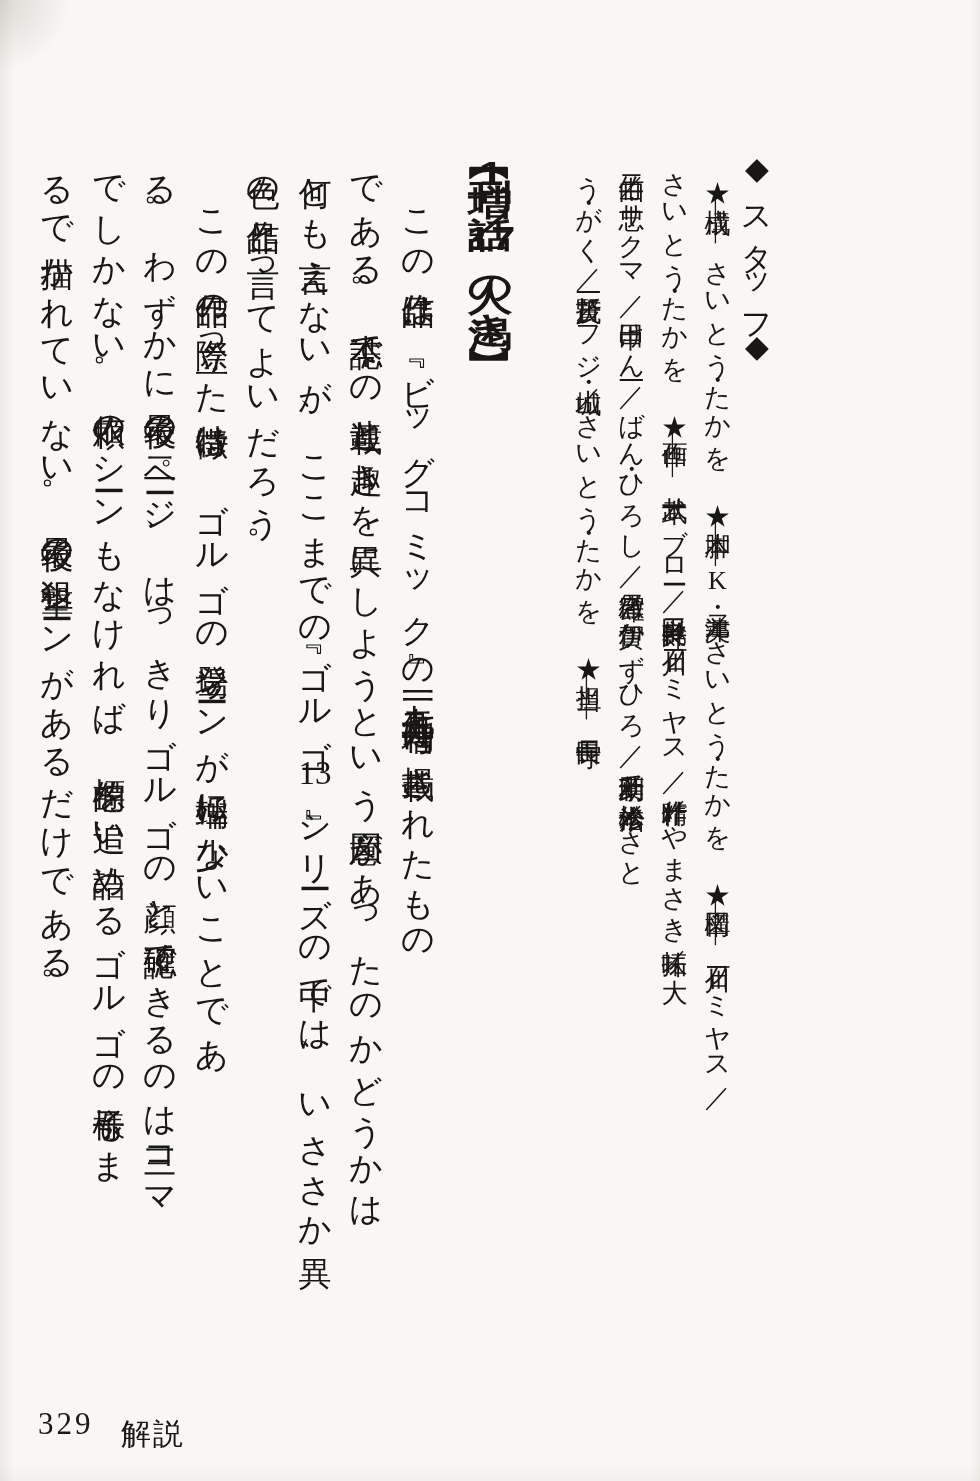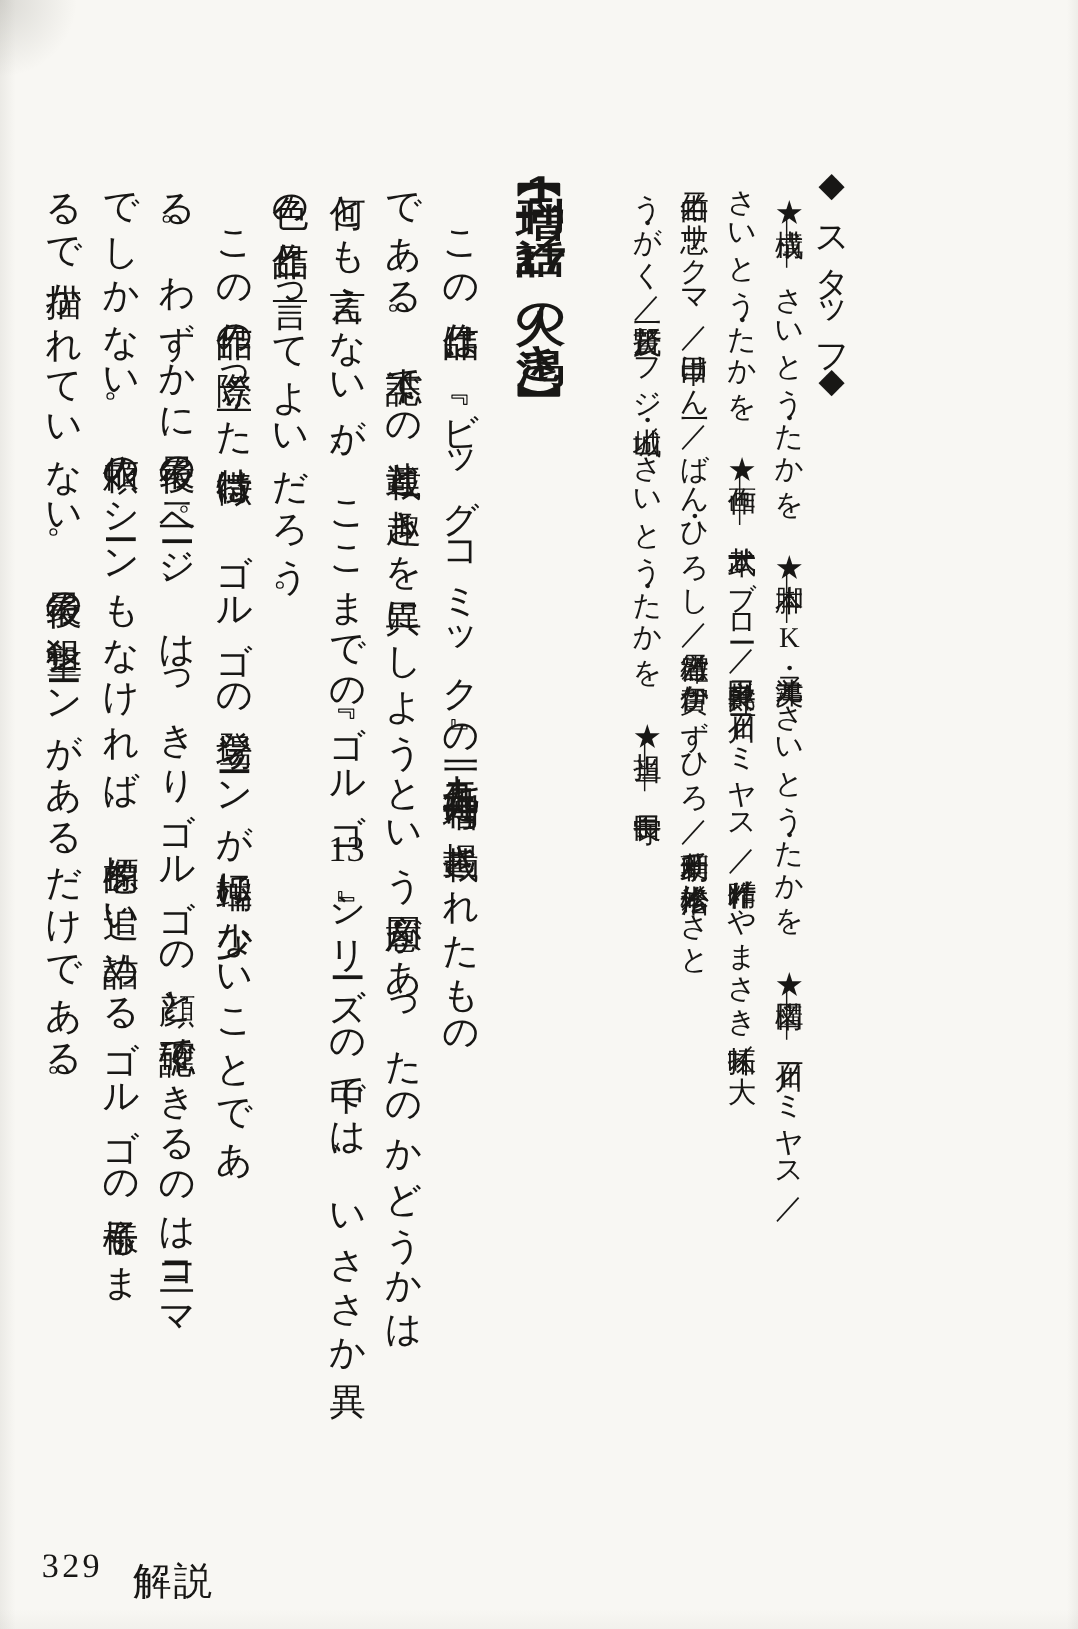--- a/index.html
+++ b/index.html
@@ -62,21 +62,21 @@
   #body-col-6 { left: 92px;  }
   #body-col-7 { left: 40px;  }
 
   
   #page-number {
     position: absolute; left: 38px; top: 1406px;
     font-size: 31px; letter-spacing: 3px;
   }
   #footer-label {
     position: absolute; left: 121px; top: 1414px;
-    font-size: 35px; letter-spacing: 2px; text-align: right;
+    font-size: 30px; letter-spacing: 2px; text-align: right;
   }
 </style>
 </head>
 <body>
 
 <div id="paper-texture"></div>
 
 <div id="staff-header" class="vtext">◆スタッフ◆</div>
 
 <div id="staff-col-0" class="vtext staff-col">★構成――さいとう・たかを　★脚本――<span class="tcy">K</span>・元美津／さいとう・たかを　★構図――石川フミヤス／</div>

